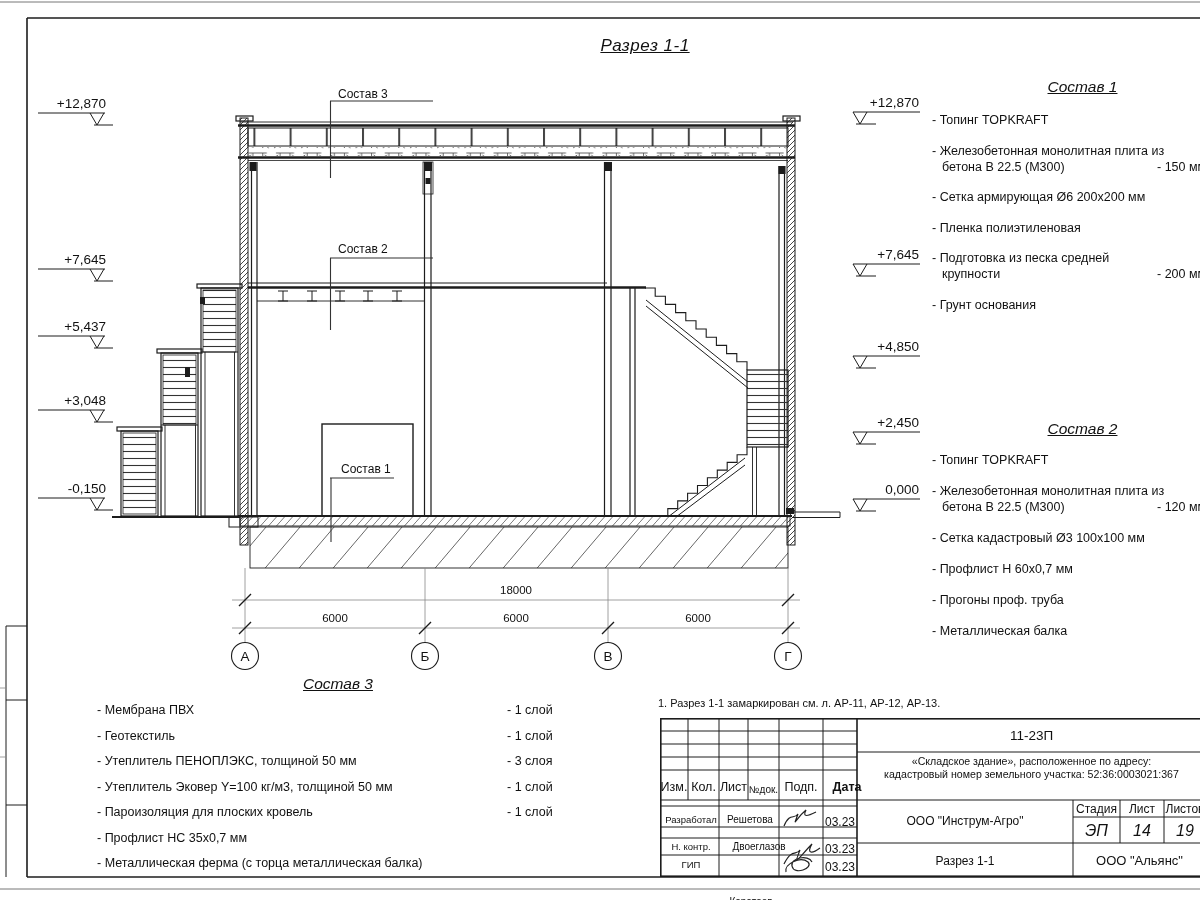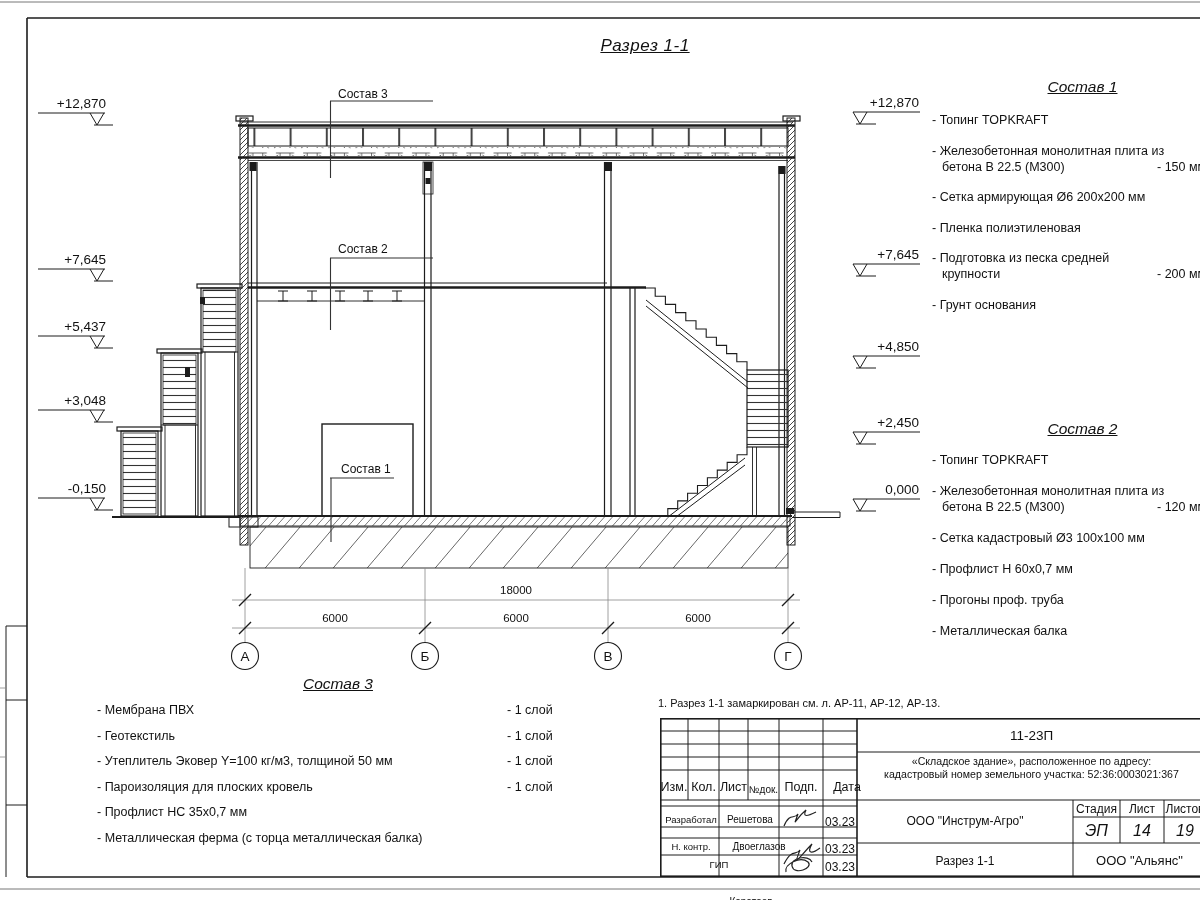--- a/index.html
+++ b/index.html
@@ -259,20 +259,21 @@
   <div class="item-row"><span>- Сетка кадастровый Ø3 100х100 мм</span><span class="item-qty"></span></div>
   <div class="item-row"><span>- Профлист Н 60х0,7 мм</span><span class="item-qty"></span></div>
   <div class="item-row"><span>- Прогоны проф. труба</span><span class="item-qty"></span></div>
   <div class="item-row"><span>- Металлическая балка</span><span class="item-qty"></span></div>
 </div>
 
 <div class="abs panel-heading" style="left:238px;top:675px;width:200px;">Состав 3</div>
 <div class="abs spec-list sp3" style="left:97px;top:702px;width:490px;">
   <div class="item-row"><span>- Мембрана ПВХ</span><span class="item-qty">- 1 слой</span></div>
   <div class="item-row"><span>- Геотекстиль</span><span class="item-qty">- 1 слой</span></div>
+  <div class="item-row"><span>- Утеплитель ПЕНОПЛЭКС, толщиной 50 мм</span><span class="item-qty">- 3 слоя</span></div>
   <div class="item-row"><span>- Утеплитель Эковер Y=100 кг/м3, толщиной 50 мм</span><span class="item-qty">- 1 слой</span></div>
   <div class="item-row"><span>- Пароизоляция для плоских кровель</span><span class="item-qty">- 1 слой</span></div>
   <div class="item-row"><span>- Профлист НС 35х0,7 мм</span><span class="item-qty"></span></div>
   <div class="item-row"><span>- Металлическая ферма (с торца металлическая балка)</span><span class="item-qty"></span></div>
 </div>
 
 <div class="abs note" style="left:658px;top:697px;text-align:center;">1. Разрез 1-1 замаркирован см. л. АР-11, АР-12, АР-13.</div>
 
 <div class="abs" id="titleblock">
   <svg width="546" height="159" viewBox="0 0 546 159">
@@ -296,30 +297,30 @@
       <path d="M126,154 c-2,-8 14,-16 22,-10 c6,6 -14,14 -16,4 c-2,-8 16,-12 20,-4"></path>
     </g>
   </svg>
 
   
   <div class="cell tb-head" style="left:0;top:62px;width:28px;">Изм.</div>
   <div class="cell tb-head" style="left:28px;top:62px;width:31px;">Кол.</div>
   <div class="cell tb-head" style="left:59px;top:62px;width:29px;">Лист</div>
   <div class="cell tb-head-sm" style="left:88px;top:66px;width:31px;">№док.</div>
   <div class="cell tb-head" style="left:119px;top:62px;width:44px;">Подп.</div>
-  <div class="cell tb-head" style="left:163px;top:62px;width:48px;">Дата</div>
+  <div class="cell tb-head" style="left:163px;top:62px;width:48px;font-weight:bold;">Дата</div>
 
   
   <div class="cell tb-small" style="left:3px;top:96px;width:56px;">Разработал</div>
   <div class="cell tb-name" style="left:62px;top:96px;width:56px;">Решетова</div>
   <div class="cell tb-date" style="left:163px;top:97px;width:34px;">03.23</div>
   <div class="cell tb-small" style="left:3px;top:123px;width:56px;">Н. контр.</div>
   <div class="cell tb-name" style="left:62px;top:123px;width:58px;margin-left:8px;">Двоеглазов</div>
   <div class="cell tb-date" style="left:163px;top:124px;width:34px;">03.23</div>
-  <div class="cell tb-small" style="left:3px;top:141px;width:56px;padding-left:28px;">ГИП</div>
+  <div class="cell tb-small" style="left:3px;top:141px;width:56px;">ГИП</div>
   <div class="cell tb-name" style="left:62px;top:149px;width:58px;margin-top:29px;">Коротаев</div>
   <div class="cell tb-date" style="left:163px;top:142px;width:34px;">03.23</div>
 
   
   <div class="cell tb-code" style="left:197px;top:10px;width:349px;">11-23П</div>
   <div class="abs tb-desc" style="left:205px;top:37px;width:333px;">
     <div>«Складское здание», расположенное по адресу:</div>
     <div>кадастровый номер земельного участка: 52:36:0003021:367</div>
   </div>
   <div class="cell tb-org" style="left:197px;top:96px;width:216px;">ООО "Инструм-Агро"</div>

